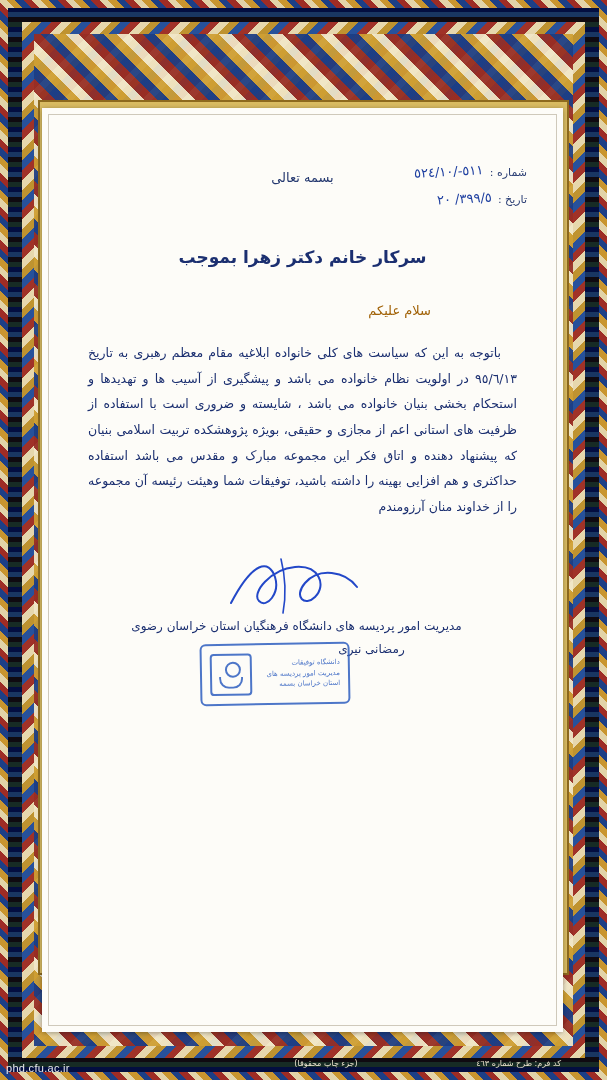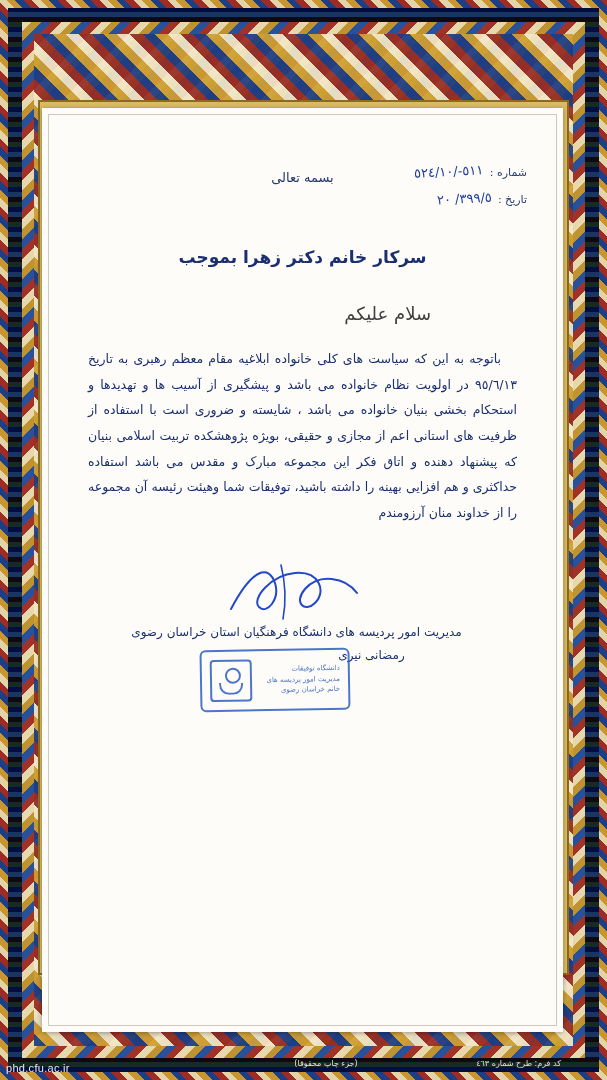--- a/index.html
+++ b/index.html
@@ -131,22 +131,22 @@
     margin: 62px 0 0 0;
     text-align: center;
     font-size: 17px;
     font-weight: bold;
     color: #1b2f70;
     letter-spacing: .3px;
   }
   .greeting {
     margin: 36px 92px 0 0;
     text-align: right;
-    font-size: 18px;
-    color: #404040;
+    font-size: 13px;
+    color: #a16207;
   }
 
   .para {
     margin: 22px 6px 0 6px;
     font-size: 12.5px;
     line-height: 2.05;
     text-align: justify;
     text-align-last: right;
     color: #1b2f70;
   }
@@ -305,21 +305,21 @@
         <div class="sign-lines">
           <div class="sign-line-1">مدیریت امور پردیسه های  دانشگاه فرهنگیان استان خراسان رضوی</div>
           <div class="sign-line-2">رمضانی نیری</div>
         </div>
 
         <div class="stamp">
           <div class="stamp-logo"></div>
           <div class="stamp-text">
             <div>دانشگاه توفیقات</div>
             <div>مدیریت امور پردیسه های</div>
-            <div>خانم خراسان رضوی</div>
+            <div>استان خراسان بسمه</div>
           </div>
         </div>
 
       </div>
 
     </div>
   </div>
 
   <div class="footer-code">کد فرم: طرح شماره ٤٦٣</div>
 

